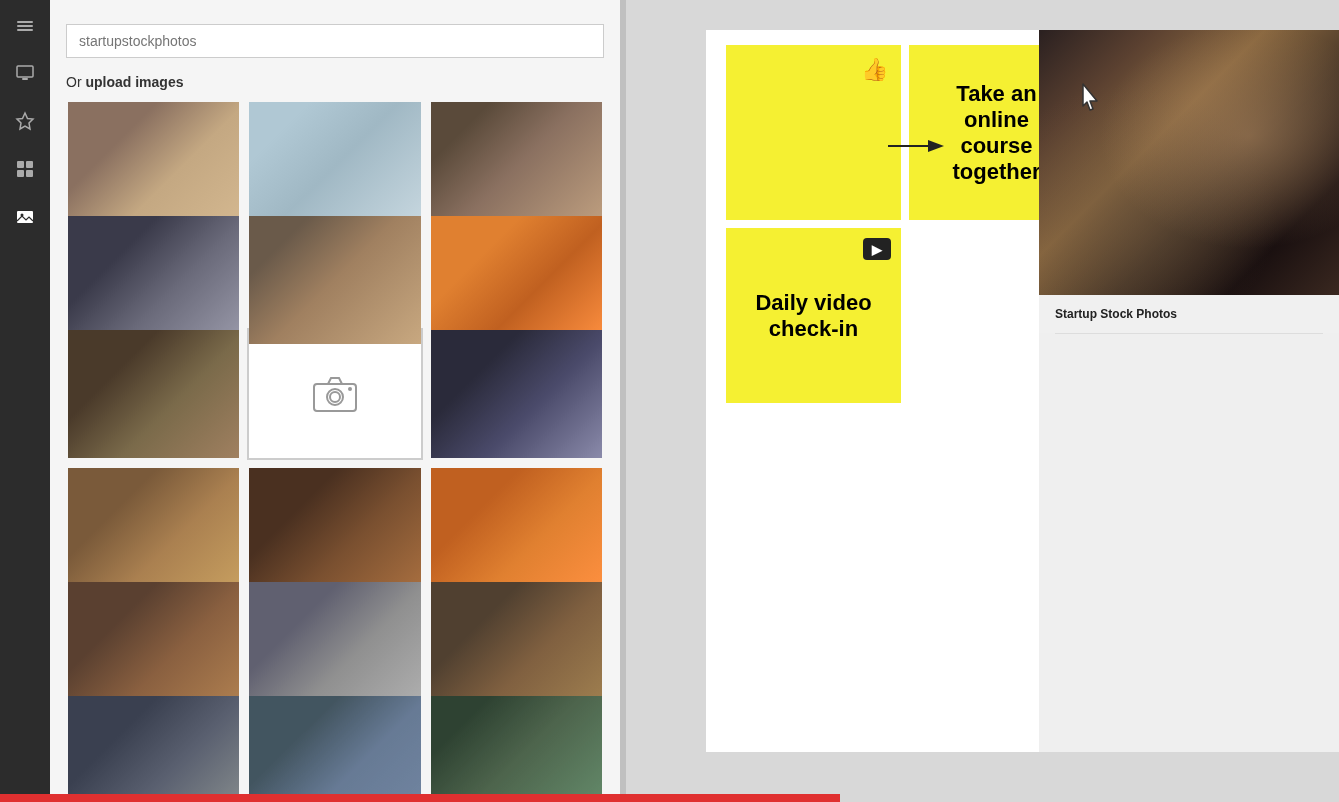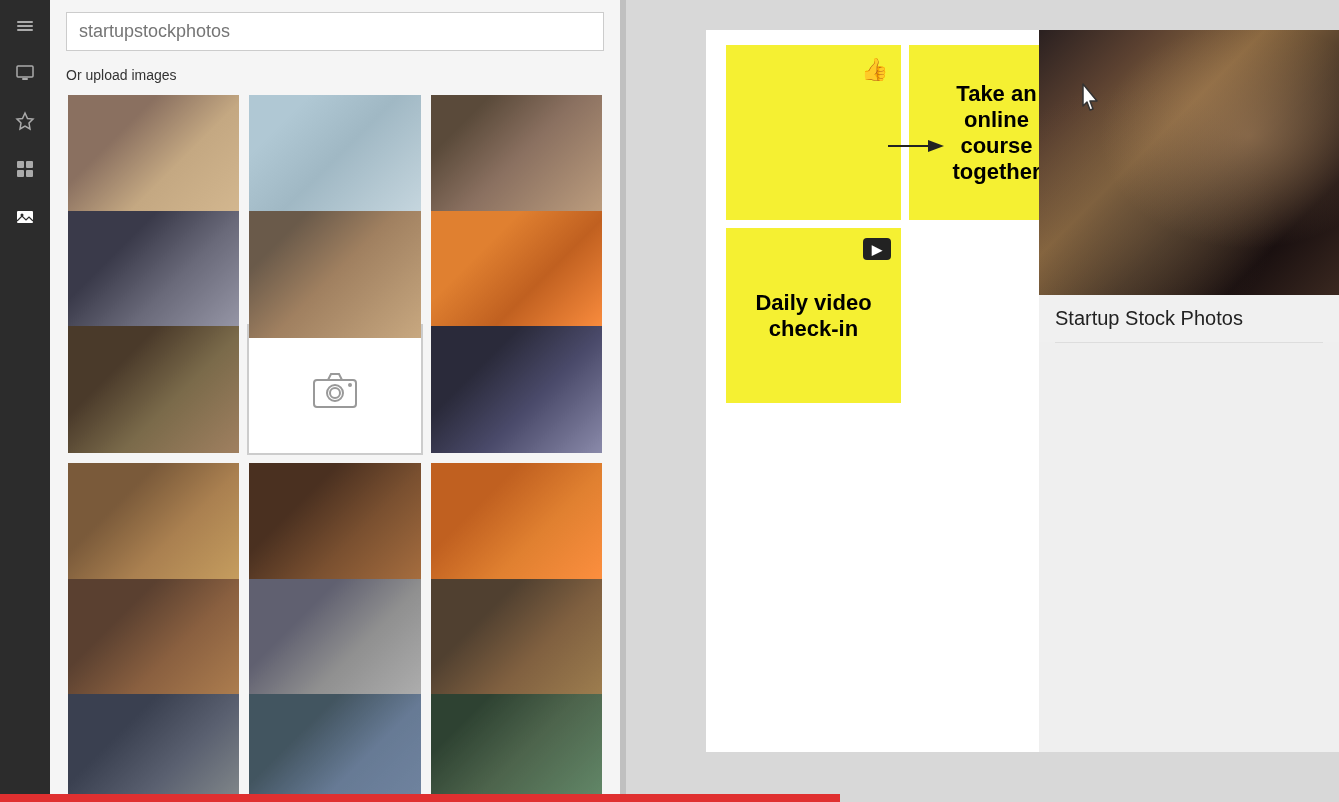--- a/index.html
+++ b/index.html
@@ -45,33 +45,34 @@
       position: relative;
     }
 
     .search-bar-container {
       padding: 12px 16px 10px;
       background: #f5f5f5;
     }
     .search-bar {
       width: 100%;
       padding: 8px 12px;
-      font-size: 18px;
+      font-size: 14px;
       border: 1px solid #ccc;
       background: #fff;
       outline: none;
       color: #333;
+      margin-top: 12px;
     }
 
     .upload-label {
       padding: 6px 16px 10px;
       font-size: 14px;
       color: #333;
     }
-    .upload-label strong { font-weight: normal; }
+    .upload-label strong { font-weight: bold; }
 
     .photo-grid {
       display: grid;
       grid-template-columns: repeat(3, 1fr);
       gap: 6px;
       padding: 0 16px;
       overflow-y: auto;
       flex: 1;
     }
 
@@ -155,22 +156,22 @@
     .image-preview {
       width: 100%;
       height: 265px;
       overflow: hidden;
       position: relative;
       background: #555;
     }
 
     .image-preview-label {
       padding: 12px 16px;
-      font-size: 20px;
-      font-weight: normal;
+      font-size: 12px;
+      font-weight: bold;
       color: #222;
       background: #f0f0f0;
     }
 
     
     .bottom-bar {
       position: absolute;
       bottom: 0;
       left: 0;
       right: 0;

